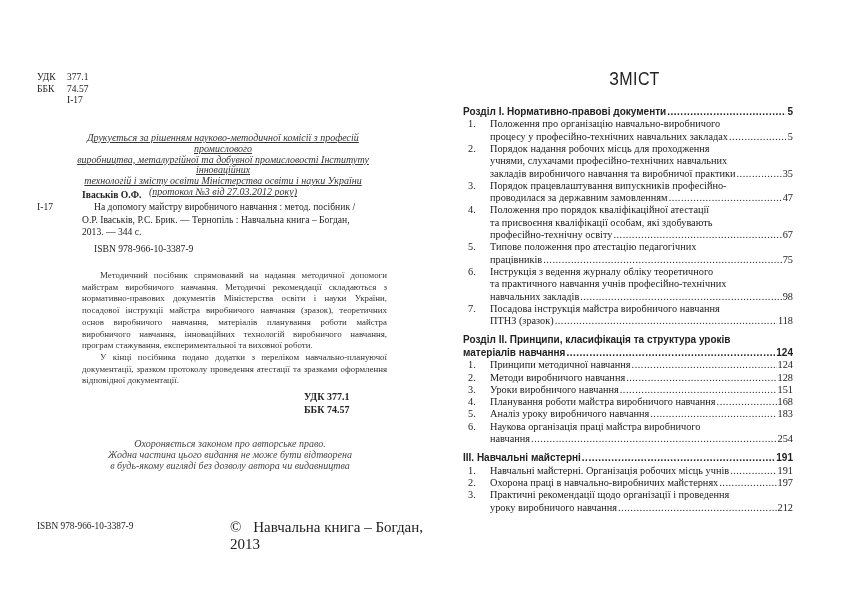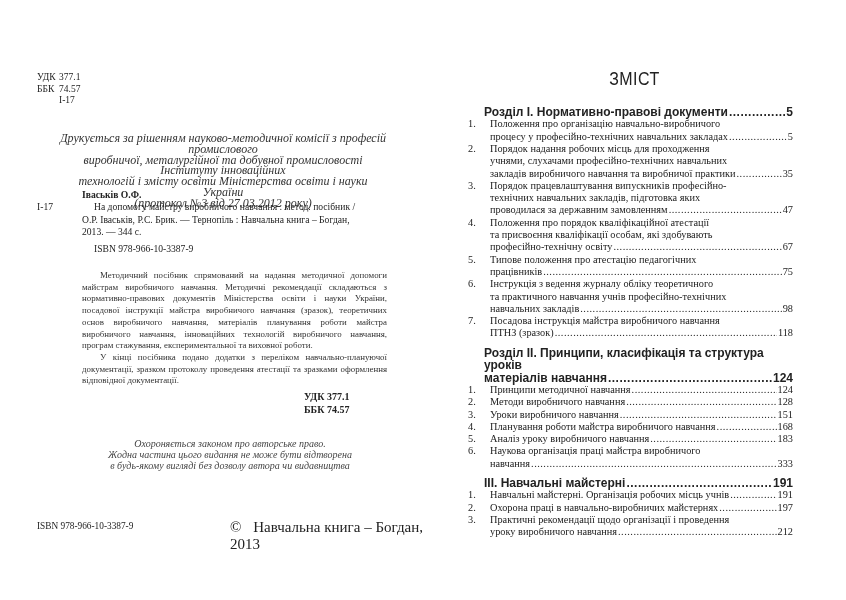--- a/index.html
+++ b/index.html
@@ -6,27 +6,27 @@
   body {
     width: 846px; height: 600px; background: #ffffff; position: relative; overflow: hidden;
     color: #222; font-family: "Liberation Serif", serif;
   }
   .page { position: absolute; top: 0; height: 600px; }
   .left-page { left: 0; width: 423px; }
   .right-page { left: 423px; width: 423px; }
 
   
   .udk-block { position: absolute; left: 37px; top: 72px; font-size: 9.5px; line-height: 11.5px; }
-  .udk-row { display: flex; }
+  .udk-row { display: flex; gap: 8px; }
   .udk-row .k { width: 22px; }
   .udk-row .v { }
   .udk-row.third .k { width: 22px; }
 
   .approval { position: absolute; left: 58px; top: 133px; width: 330px; text-align: center;
-    font-style: italic; font-size: 12px; line-height: 10.8px; color: #333; }
+    font-style: italic; font-size: 10px; line-height: 10.8px; color: #333; text-decoration: underline; }
 
   .bib { position: absolute; left: 37px; top: 189px; width: 350px; font-size: 9.6px; line-height: 12.3px; }
   .bib .author { margin-left: 45px; font-weight: bold; }
   .bib .row { display: flex; }
   .bib .class-code { width: 45px; flex-shrink: 0; }
   .bib .desc { flex: 1; text-align: justify; }
   .bib .desc .indent { padding-left: 12px; }
   .bib .isbn { margin-left: 57px; margin-top: 5px; }
 
   .abstract { position: absolute; left: 82px; top: 270px; width: 305px; font-size: 8.9px; line-height: 11.7px; text-align: justify; color: #333; }
@@ -36,21 +36,21 @@
 
   .copyright-note { position: absolute; left: 80px; top: 438px; width: 300px; text-align: center; font-style: italic; font-size: 10px; line-height: 11.2px; color: #444; }
 
   .footer-isbn { position: absolute; left: 37px; top: 521px; font-size: 9.3px; }
   .footer-copy { position: absolute; left: 230px; top: 519px; font-size: 15px; }
   .footer-copy .sym { margin-right: 8px; }
 
   
   .toc-title { position: absolute; left: 0; right: 0; top: 70px; text-align: center; font-family: "Liberation Sans", sans-serif; font-size: 16px; font-weight: normal; letter-spacing: 0.5px; transform: scaleY(1.15); }
   .toc { position: absolute; left: 40px; top: 106px; width: 330px; }
-  .sec-head { font-family: "Liberation Sans", sans-serif; font-weight: bold; font-size: 12px; line-height: 12.4px; margin-left: 21px; }
+  .sec-head { font-family: "Liberation Sans", sans-serif; font-weight: bold; font-size: 10px; line-height: 12.4px; }
   .sec { margin-bottom: 7px; }
   .line { display: flex; align-items: baseline; white-space: nowrap; }
   .line .txt { flex-shrink: 0; }
   .line .dots { flex: 1; overflow: hidden; margin: 0 1px; }
   .line .dots::after { content: "................................................................................................................................................................"; letter-spacing: 0.5px; }
   .line .pg { flex-shrink: 0; }
   .item { font-size: 10.3px; line-height: 12.3px; display: flex; }
   .item .num { width: 22px; padding-left: 5px; flex-shrink: 0; text-align: left; }
   .item .body { flex: 1; min-width: 0; }
   .item .body .plain { display: block; white-space: nowrap; }
@@ -69,21 +69,21 @@
       <span class="v">74.57</span>
     </div>
     <div class="udk-row third">
       <span class="k"></span>
       <span class="v">І-17</span>
     </div>
   </div>
 
   <div class="approval">
     <div>Друкується за рішенням науково-методичної комісії з професій промислового</div>
-    <div>виробничої, металургійної та добувної промисловості Інституту інноваційних</div>
+    <div>виробництва, металургійної та добувної промисловості Інституту інноваційних</div>
     <div>технологій і змісту освіти Міністерства освіти і науки України</div>
     <div>(протокол №3 від 27.03.2012 року)</div>
   </div>
 
   <div class="bib">
     <div class="author">Іваськів О.Ф.</div>
     <div class="row">
       <span class="class-code">І-17</span>
       <div class="desc">
         <div class="indent">На допомогу майстру виробничого навчання : метод. посібник /</div>
@@ -148,21 +148,20 @@
               <span class="txt">закладів виробничого навчання та виробничої практики</span>
               <span class="dots"></span>
               <span class="pg">35</span>
             </div>
           </div>
         </div>
         <div class="item">
           <span class="num">3.</span>
           <div class="body">
             <span class="plain">Порядок працевлаштування випускників професійно-</span>
-            <span class="plain">технічних навчальних закладів, підготовка яких</span>
             <div class="line">
               <span class="txt">проводилася за державним замовленням</span>
               <span class="dots"></span>
               <span class="pg">47</span>
             </div>
           </div>
         </div>
         <div class="item">
           <span class="num">4.</span>
           <div class="body">
@@ -269,21 +268,21 @@
             </div>
           </div>
         </div>
         <div class="item">
           <span class="num">6.</span>
           <div class="body">
             <span class="plain">Наукова організація праці майстра виробничого</span>
             <div class="line">
               <span class="txt">навчання</span>
               <span class="dots"></span>
-              <span class="pg">333</span>
+              <span class="pg">254</span>
             </div>
           </div>
         </div>
       </div>
       <div class="sec">
         <div class="sec-head">
           <div class="line">
             <span class="txt">ІІІ. Навчальні майстерні</span>
             <span class="dots"></span>
             <span class="pg">191</span>

